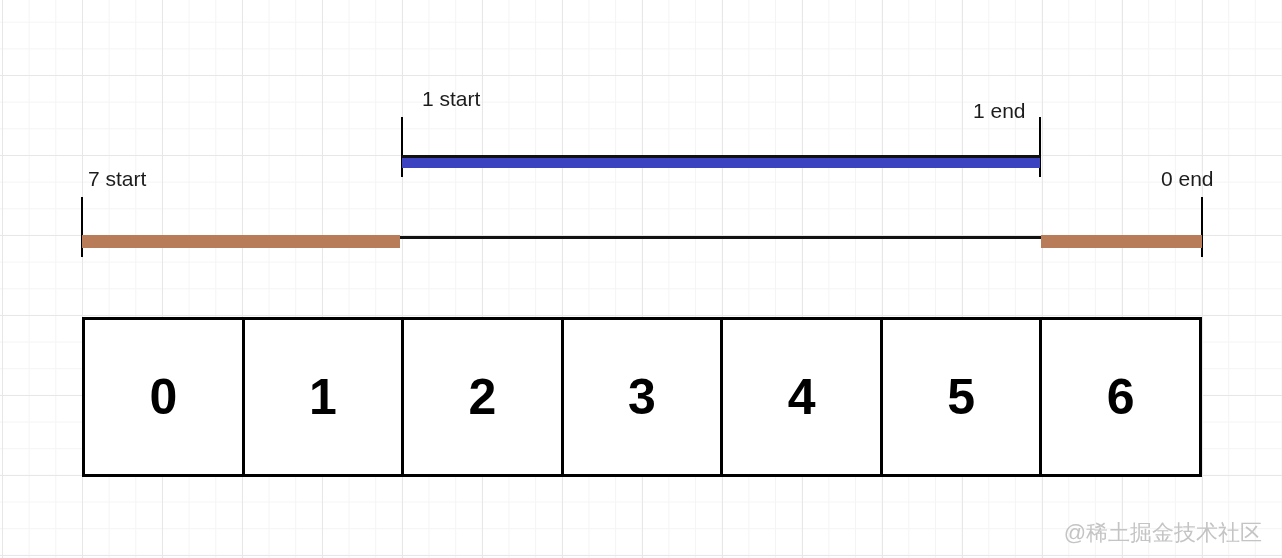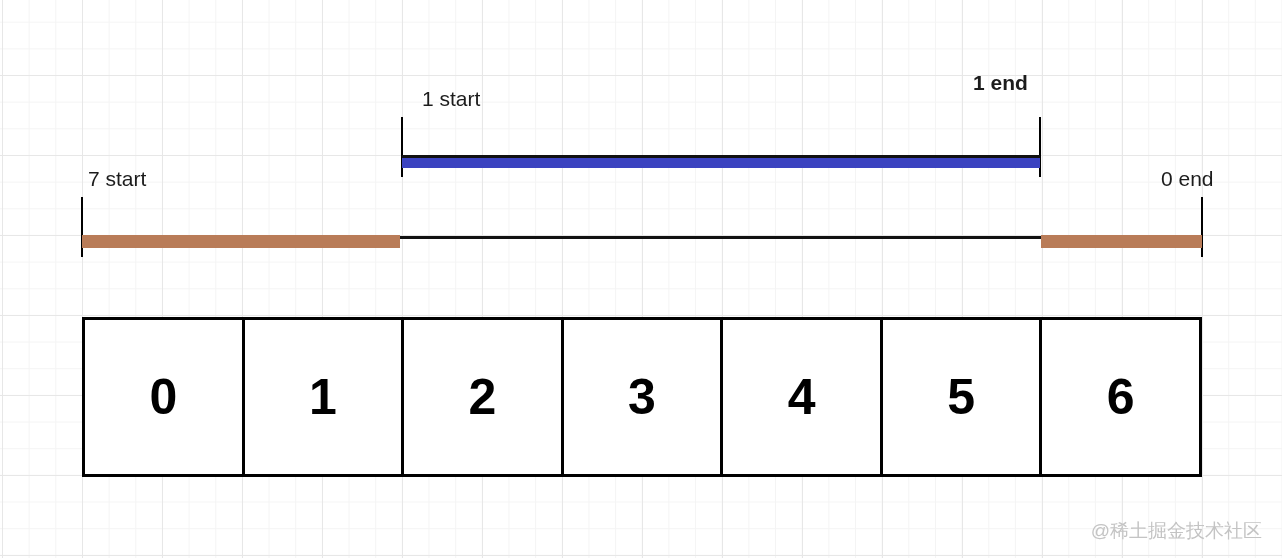--- a/index.html
+++ b/index.html
@@ -62,32 +62,32 @@
     border-right:3px solid #000;
     font-size:50px;
     font-weight:bold;
     color:#000;
   }
   .array-cell:last-child{border-right:none;}
 
   .watermark{
     position:absolute;
     right:20px;top:518px;
-    font-size:19px;
+    font-size:22px;
     color:#c4c4c4;
     white-space:nowrap;
   }
 </style>
 </head>
 <body>
 
 <div class="canvas">
 
   <div class="label" style="left:422px;top:88px;">1 start</div>
-  <div class="label" style="left:973px;top:72px;font-weight:bold;">1 end</div>
+  <div class="label" style="left:973px;top:100px;">1 end</div>
   <div class="tick" style="left:401px;top:117px;"></div>
   <div class="tick" style="left:1039px;top:117px;"></div>
   <div class="iline" style="left:402px;top:155px;width:638px;"></div>
   <div class="bar blue" style="left:402px;top:158px;width:638px;"></div>
 
   <div class="label" style="left:88px;top:168px;">7 start</div>
   <div class="label" style="left:1161px;top:168px;">0 end</div>
   <div class="tick" style="left:81px;top:197px;"></div>
   <div class="tick" style="left:1201px;top:197px;"></div>
   <div class="iline" style="left:400px;top:236px;width:641px;"></div>

